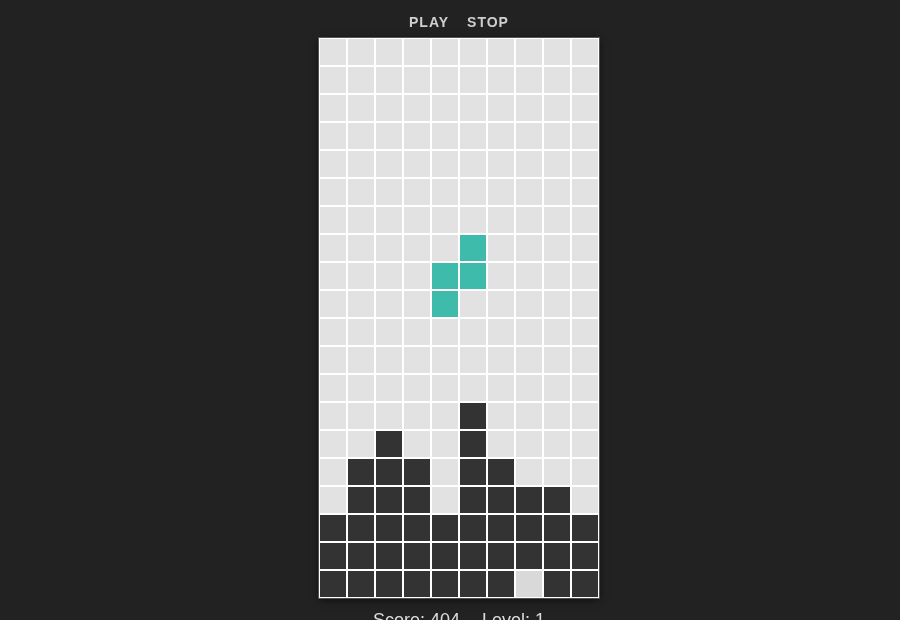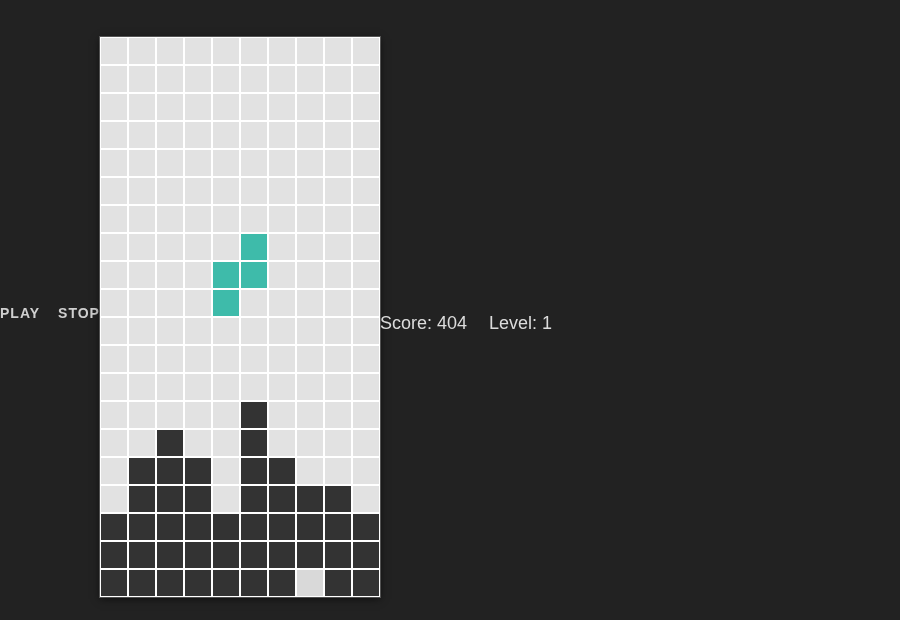--- a/index.html
+++ b/index.html
@@ -7,23 +7,24 @@
       width: 900px;
       height: 620px;
       background: #222222;
       font-family: Arial, Helvetica, sans-serif;
       overflow: hidden;
     }
     .wrap {
       width: 900px;
       height: 620px;
       display: flex;
-      flex-direction: row;
+      flex-direction: column;
       align-items: center;
       padding-top: 14px;
+      padding-left: 18px;
     }
     .controls {
       display: flex;
       gap: 18px;
       margin-bottom: 8px;
     }
     .controls button {
       background: transparent;
       border: none;
       color: #cfcfcf;

